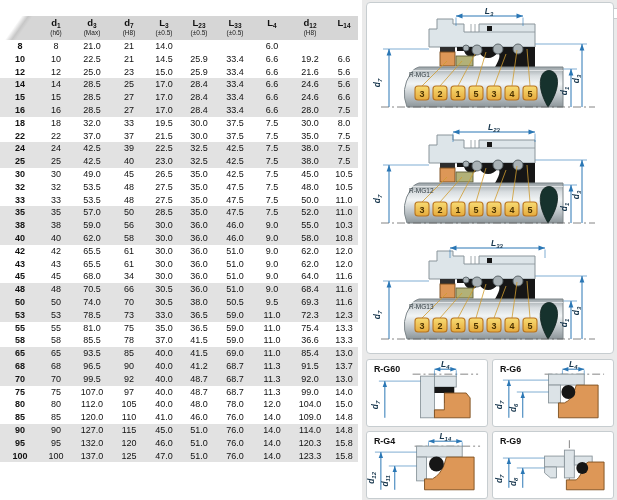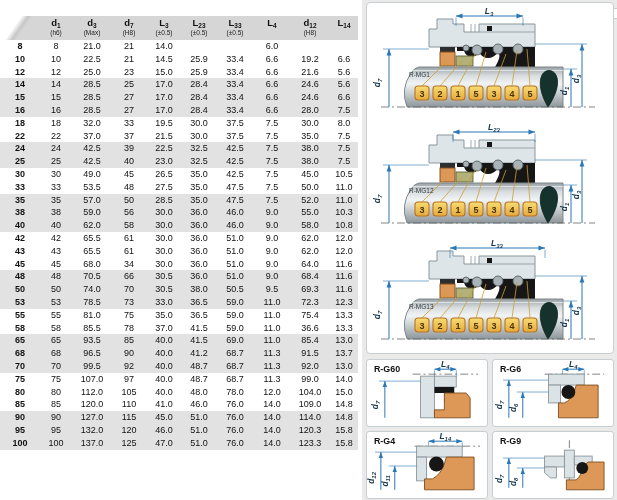--- a/index.html
+++ b/index.html
@@ -320,20 +320,32 @@
           <td>49.0</td>
           <td>45</td>
           <td>26.5</td>
           <td>35.0</td>
           <td>42.5</td>
           <td>7.5</td>
           <td>45.0</td>
           <td>10.5</td>
         </tr>
         <tr>
+          <td class="rowlabel">32</td>
+          <td>32</td>
+          <td>53.5</td>
+          <td>48</td>
+          <td>27.5</td>
+          <td>35.0</td>
+          <td>47.5</td>
+          <td>7.5</td>
+          <td>48.0</td>
+          <td>10.5</td>
+        </tr>
+        <tr>
           <td class="rowlabel">33</td>
           <td>33</td>
           <td>53.5</td>
           <td>48</td>
           <td>27.5</td>
           <td>35.0</td>
           <td>47.5</td>
           <td>7.5</td>
           <td>50.0</td>
           <td>11.0</td>

